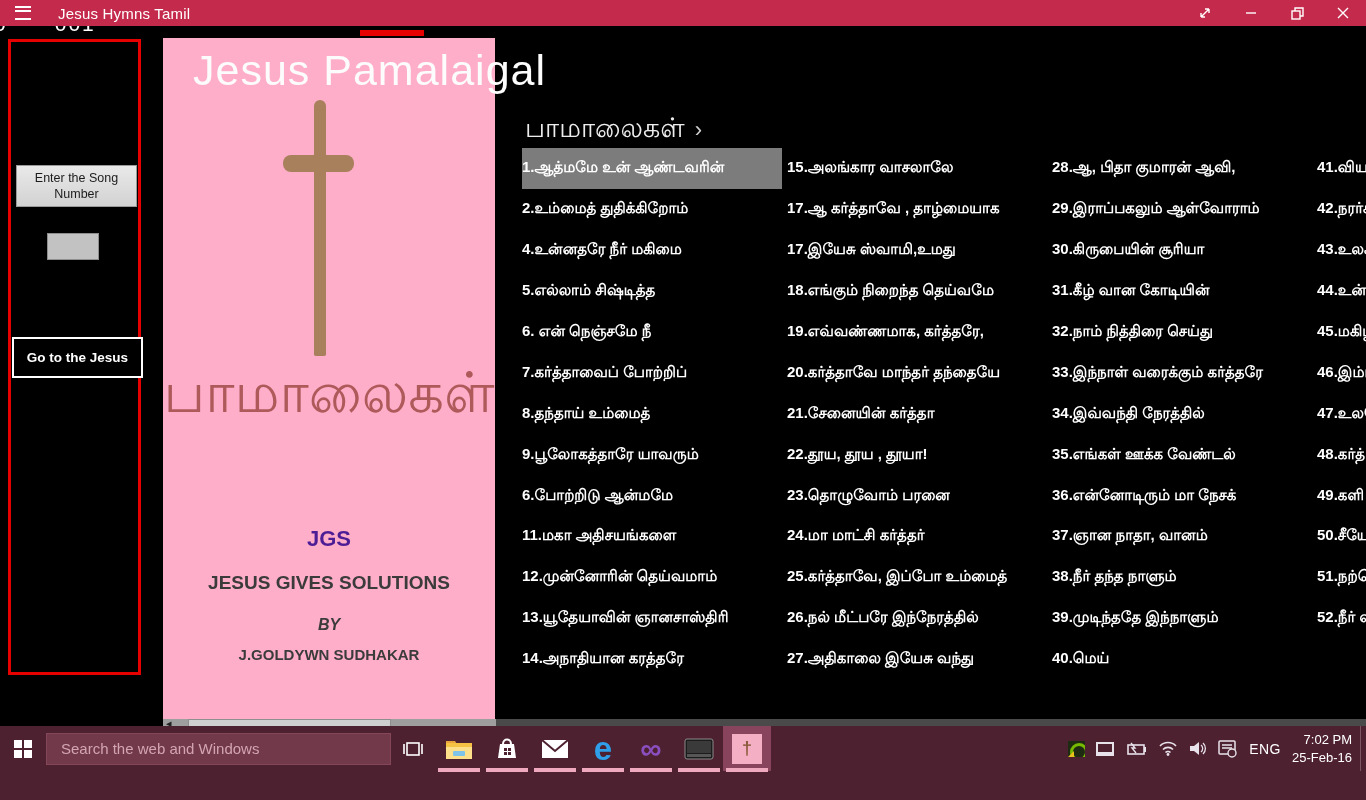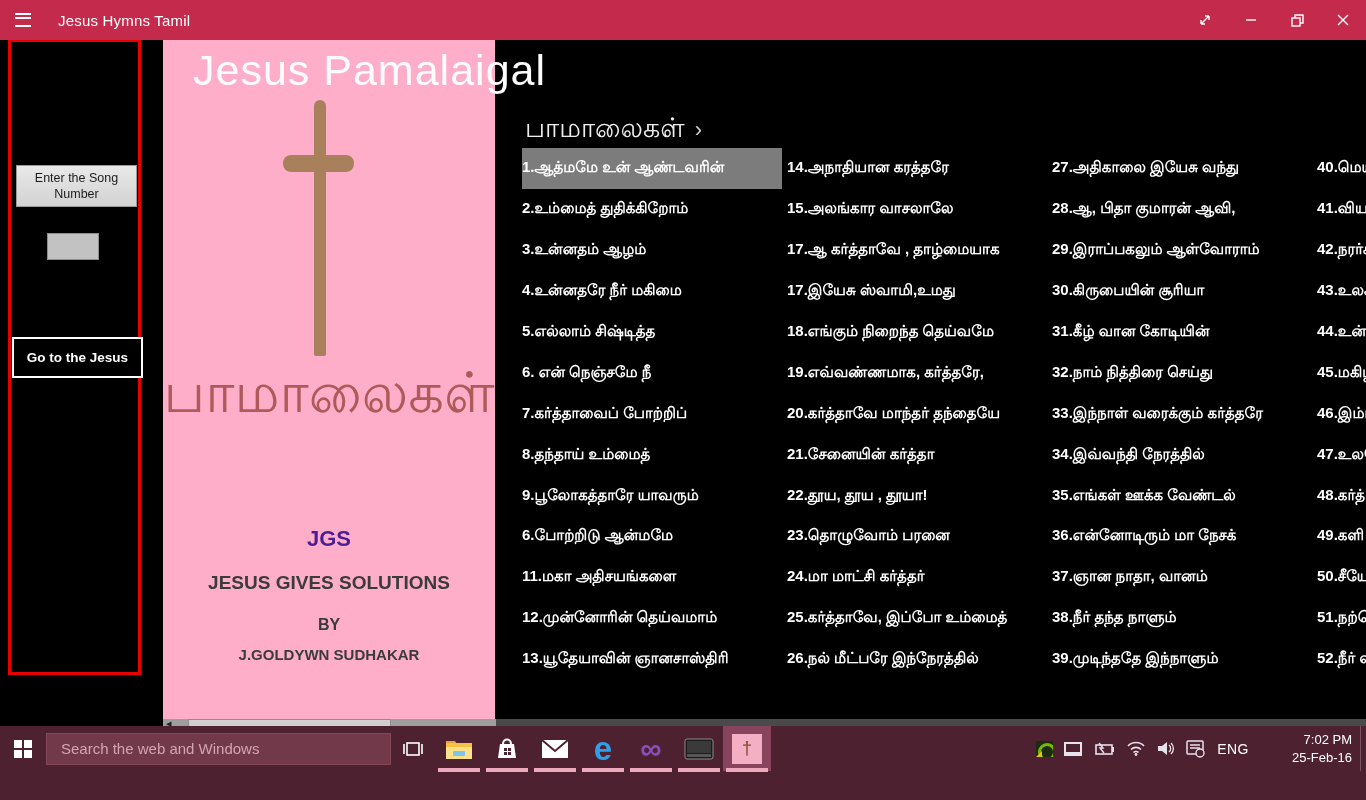--- a/index.html
+++ b/index.html
@@ -1,20 +1,20 @@
 <!DOCTYPE html>
 <html><head>
 <meta charset="utf-8">
 <style>
   html,body{margin:0;padding:0;background:#000;width:1366px;height:800px;overflow:hidden;
     font-family:"Liberation Sans",sans-serif;}
   #stage{position:absolute;inset:0;width:1366px;height:800px;background:#000;}
 
   
-  .titlebar{position:absolute;left:0;top:0;width:1366px;height:40px;background:#C42A4B;z-index:10;
+  .titlebar{position:absolute;left:0;top:0;width:1366px;height:26px;background:#C42A4B;z-index:10;
     display:flex;align-items:center;color:#fff;}
   .hamburger{width:46px;height:32px;display:flex;align-items:center;justify-content:center;cursor:pointer;}
   .hamburger .bars{width:16px;height:10px;border-top:2px solid #fff;border-bottom:2px solid #fff;position:relative;}
   .hamburger .bars::after{content:"";position:absolute;left:0;top:2px;width:16px;height:2px;background:#fff;}
   .win-title{font-size:15px;margin-left:12px;letter-spacing:.2px;}
   .win-controls{margin-left:auto;display:flex;align-items:center;height:32px;}
   .wc{width:46px;height:32px;display:flex;align-items:center;justify-content:center;cursor:pointer;}
   .wc svg{stroke:#fff;stroke-width:1.4;fill:none;}
 
   
@@ -36,21 +36,21 @@
   
   .cover{position:absolute;left:163px;top:38px;width:332px;height:684px;background:#FFAEC9;}
   .cover-heading{position:absolute;left:193px;top:46px;color:#FCFCFC;font-size:43px;font-weight:200;
     white-space:nowrap;z-index:2;letter-spacing:1px;}
   .cross-v{position:absolute;left:151px;top:62px;width:12px;height:256px;background:#A8805C;border-radius:7px 7px 2px 2px;}
   .cross-h{position:absolute;left:120px;top:117px;width:71px;height:17px;background:#A8805C;border-radius:8px;}
   .cover-tamil{position:absolute;left:0;top:322px;width:100%;text-align:center;color:#AF5A5A;
     font-size:56px;font-weight:400;}
   .cover-jgs{position:absolute;left:0;top:488px;width:100%;text-align:center;color:#4c1d95;font-size:22px;font-weight:bold;}
   .cover-org{position:absolute;left:0;top:534px;width:100%;text-align:center;color:#3b3b3b;font-size:19px;font-weight:bold;}
-  .cover-by{position:absolute;left:0;top:578px;width:100%;text-align:center;color:#3b3b3b;font-size:16px;font-weight:bold;}
+  .cover-by{position:absolute;left:0;top:578px;width:100%;text-align:center;color:#3b3b3b;font-size:16px;font-weight:bold;font-style:italic;}
   .cover-author{position:absolute;left:0;top:608px;width:100%;text-align:center;color:#3b3b3b;font-size:15px;font-weight:bold;}
 
   
   .list-header{position:absolute;left:525px;top:113px;color:#EDEDED;font-size:27px;font-weight:300;}
   .list-header .chev{color:#CFCFCF;font-size:22px;margin-left:10px;}
   .songs{position:absolute;left:522px;top:148px;display:grid;
     grid-template-columns:repeat(4,265px);grid-template-rows:repeat(13,40.9px);grid-auto-flow:column;}
   .song{color:#fff;font-size:15px;font-weight:bold;display:flex;align-items:center;
     padding-left:0;white-space:nowrap;cursor:pointer;width:260px;overflow:hidden;}
   .song.selected{background:#7C7C7C;}
@@ -74,21 +74,21 @@
   .tb-slot{width:48px;height:45px;display:flex;align-items:center;justify-content:center;position:relative;cursor:pointer;}
   .tb-slot .underline{position:absolute;left:3px;bottom:-1px;width:42px;height:4px;background:#EFA9BE;}
   .tb-slot.active{background:#87445C;}
   .edge-e{color:#2E9FE8;font-size:33px;font-weight:bold;line-height:1;}
   .vs-inf{color:#8A4FBE;font-size:30px;font-weight:bold;line-height:1;}
   .app-tile{width:30px;height:30px;background:#F4AFC4;display:flex;align-items:center;justify-content:center;
     color:#8a5a3a;font-size:18px;font-weight:bold;}
   .tray{position:absolute;right:14px;top:0;height:45px;display:flex;align-items:center;gap:11px;color:#fff;}
   .tray .t-icon{display:flex;align-items:center;justify-content:center;cursor:pointer;}
   .eng{font-size:14px;cursor:pointer;letter-spacing:.5px;}
-  .clock{text-align:right;font-size:13px;line-height:1.35;cursor:pointer;margin-left:32px;}
+  .clock{text-align:right;font-size:13px;line-height:1.35;cursor:pointer;}
   .show-desktop{position:absolute;right:0;top:0;width:5px;height:45px;border-left:1px solid #7c5563;cursor:pointer;}
   .nvidia{width:17px;height:16px;background:#1f2a12;position:relative;overflow:hidden;}
   .nvidia::before{content:"";position:absolute;left:2px;top:2px;width:12px;height:12px;border-radius:50%;
     border:3px solid #76B900;}
   .nvidia::after{content:"";position:absolute;left:-1px;bottom:-1px;width:0;height:0;
     border-left:7px solid transparent;border-bottom:7px solid #e8c11c;}
   .disp{width:18px;height:14px;border:2px solid #E8E2EA;background:#4E2130;box-sizing:border-box;border-bottom-width:4px;}
 </style>
 </head>
 <body>
@@ -143,21 +143,20 @@
     <div class="cover-author">J.GOLDYWN SUDHAKAR</div>
   </div>
   <div class="cover-heading">Jesus Pamalaigal</div>
 
   <div class="list-header">
     <span>பாமாலைகள்</span><span class="chev">›</span>
   </div>
   <div class="songs" id="songs">
       <div class="song selected">1.ஆத்மமே உன் ஆண்டவரின்</div>
       <div class="song">2.உம்மைத் துதிக்கிறோம்</div>
-      <div class="song">3.உன்னதம் ஆழம்</div>
       <div class="song">4.உன்னதரே நீர் மகிமை</div>
       <div class="song">5.எல்லாம் சிஷ்டித்த</div>
       <div class="song">6. என் நெஞ்சமே நீ</div>
       <div class="song">7.கர்த்தாவைப் போற்றிப்</div>
       <div class="song">8.தந்தாய் உம்மைத்</div>
       <div class="song">9.பூலோகத்தாரே யாவரும்</div>
       <div class="song">6.போற்றிடு ஆன்மமே</div>
       <div class="song">11.மகா அதிசயங்களை</div>
       <div class="song">12.முன்னோரின் தெய்வமாம்</div>
       <div class="song">13.யூதேயாவின் ஞானசாஸ்திரி</div>

